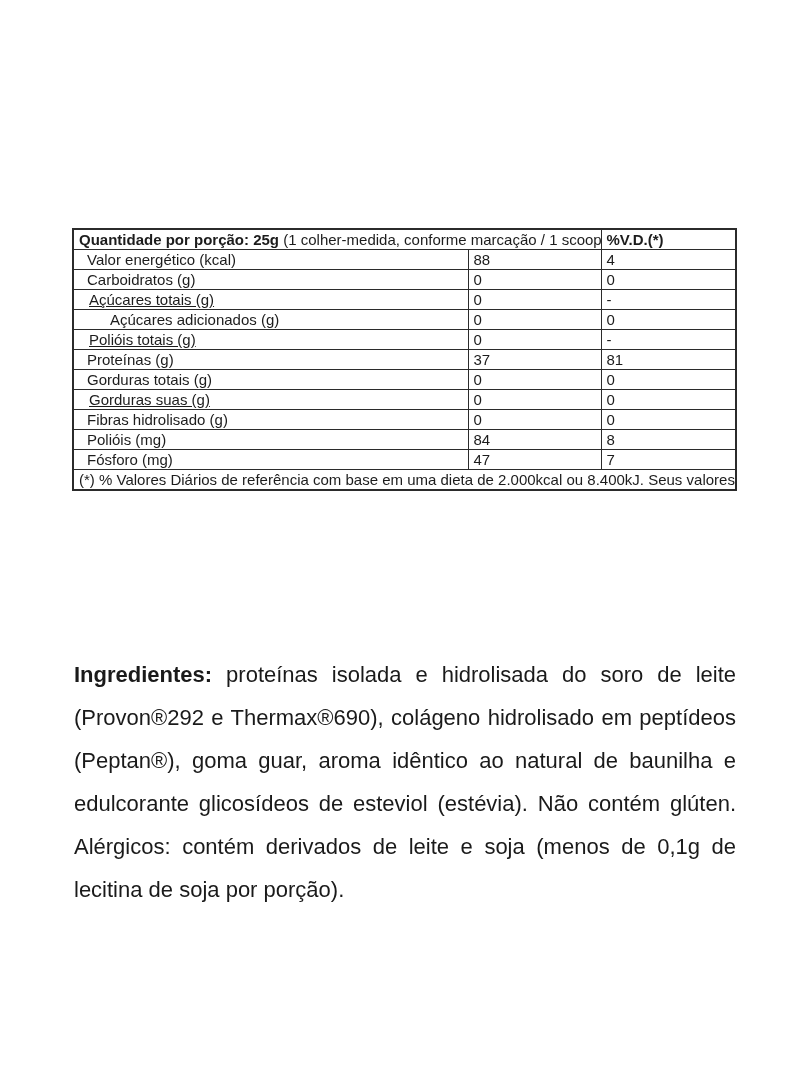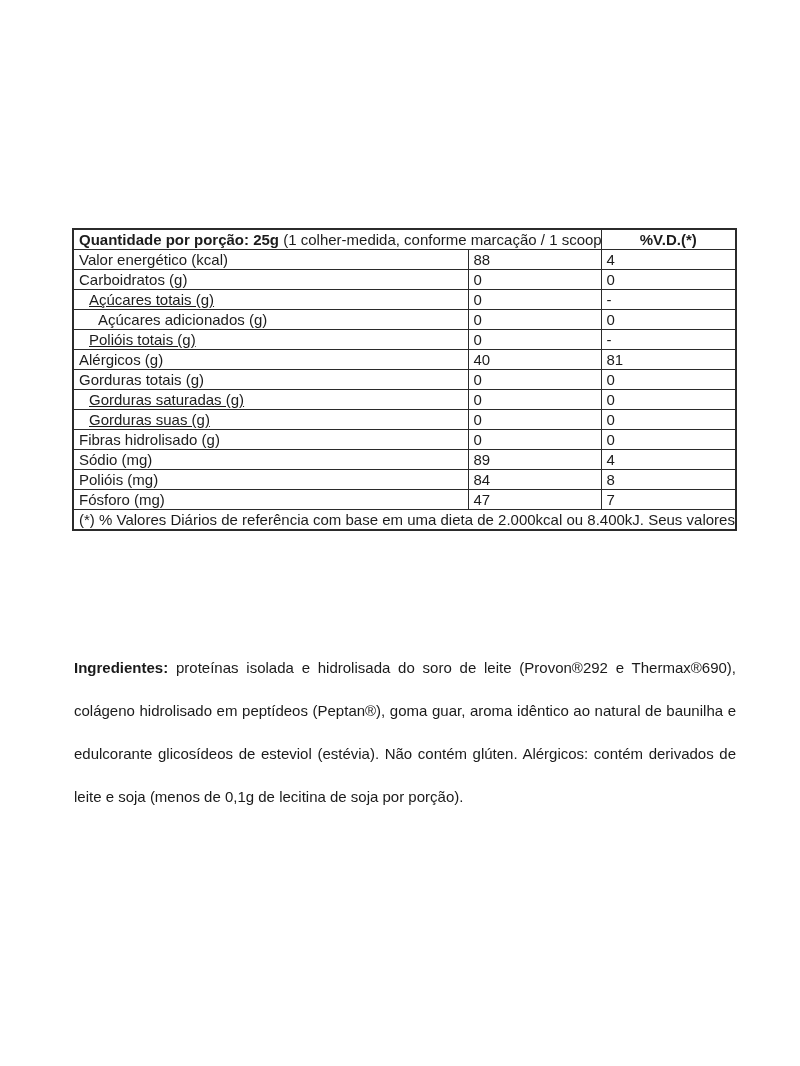--- a/index.html
+++ b/index.html
@@ -38,45 +38,45 @@
     white-space: nowrap;
   }
   table.nutrition { border: 2px solid #2b2b2b; }
   td.hdr-left {
     white-space: normal;
     height: 38px;
     line-height: 18px;
     padding: 1px 5px;
   }
   td.hdr-vd {
-    text-align: center;
+    text-align: left;
     vertical-align: top;
     padding-top: 2px;
   }
   .b { font-weight: bold; }
   td.qty, td.vd { }
-  td.name.indent-0 { padding-left: 5px; }
+  td.name.indent-0 { padding-left: 13px; }
   td.name.indent-1 { padding-left: 15px; text-decoration: underline; }
-  td.name.indent-2 { padding-left: 24px; margin-top: 16px; }
+  td.name.indent-2 { padding-left: 36px; margin-top: 16px; }
   td.footnote {
     white-space: normal;
     text-align: center;
     height: auto;
     line-height: 19px;
     padding: 3px 18px 5px 18px;
     font-size: 15px;
   }
 
   
   .ingredients {
     position: absolute;
     left: 74px;
     top: 631px;
     width: 662px;
-    font-size: 15px;
+    font-size: 22px;
     line-height: 43px;
     text-align: justify;
     color: #1a1a1a;
   }
   .ingredients .b { font-weight: bold; }
 </style>
 </head>
 <body>
 
 <div class="page">
@@ -113,48 +113,38 @@
           <td class="name indent-2">Açúcares adicionados (g)</td>
           <td class="qty">0</td>
           <td class="vd">0</td>
         </tr>
         <tr>
           <td class="name indent-1">Polióis totais (g)</td>
           <td class="qty">0</td>
           <td class="vd">-</td>
         </tr>
         <tr>
-          <td class="name indent-0">Alérgicos (g)</td>
-          <td class="qty">40</td>
+          <td class="name indent-0">Proteínas (g)</td>
+          <td class="qty">37</td>
           <td class="vd">81</td>
         </tr>
         <tr>
           <td class="name indent-0">Gorduras totais (g)</td>
-          <td class="qty">0</td>
-          <td class="vd">0</td>
-        </tr>
-        <tr>
-          <td class="name indent-1">Gorduras saturadas (g)</td>
           <td class="qty">0</td>
           <td class="vd">0</td>
         </tr>
         <tr>
           <td class="name indent-1">Gorduras suas (g)</td>
           <td class="qty">0</td>
           <td class="vd">0</td>
         </tr>
         <tr>
           <td class="name indent-0">Fibras hidrolisado (g)</td>
           <td class="qty">0</td>
           <td class="vd">0</td>
-        </tr>
-        <tr>
-          <td class="name indent-0">Sódio (mg)</td>
-          <td class="qty">89</td>
-          <td class="vd">4</td>
         </tr>
         <tr>
           <td class="name indent-0">Polióis (mg)</td>
           <td class="qty">84</td>
           <td class="vd">8</td>
         </tr>
         <tr>
           <td class="name indent-0">Fósforo (mg)</td>
           <td class="qty">47</td>
           <td class="vd">7</td>

